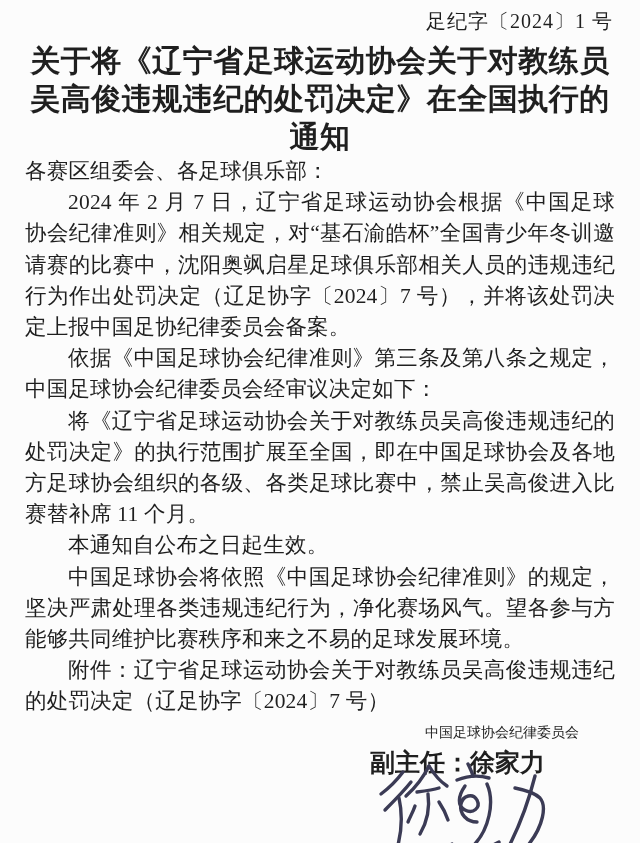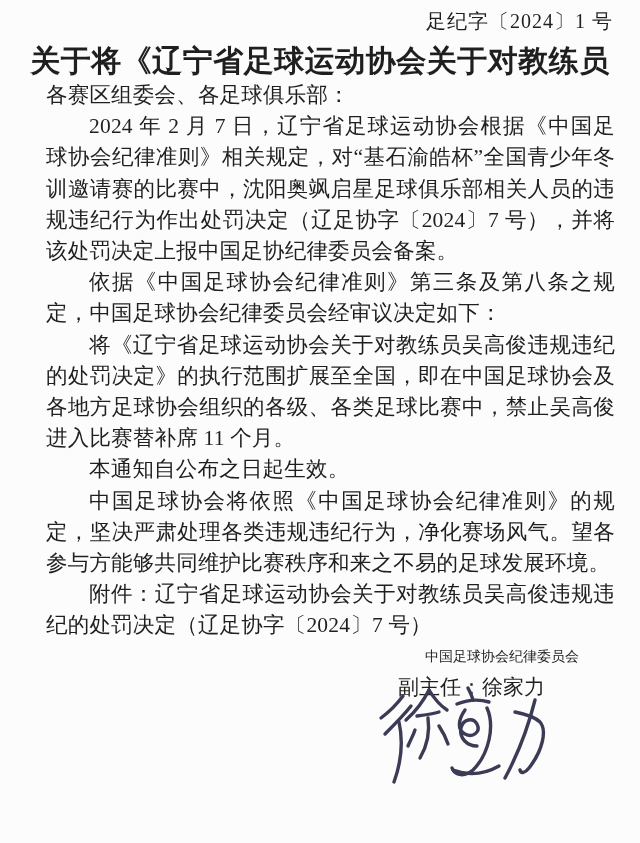--- a/index.html
+++ b/index.html
@@ -33,28 +33,27 @@
     font-weight: bold;
     line-height: 38px;
     letter-spacing: 0.5px;
   }
   .doc-title .title-line { display: block; }
   .doc-body {
     font-size: 21.5px;
     line-height: 31.2px;
     text-align: justify;
     letter-spacing: 0.2px;
-    margin-left: 21px;
   }
   .doc-body p { margin: 0; }
   .salutation { text-indent: 0; }
   .para { text-indent: 2em; }
   .closing { text-align: right; }
   .closing .org   { font-size: 14px; line-height: 30px; padding-right: 36px; }
-  .closing .signer{ font-size: 21px; line-height: 30px; padding-right: 70px; }
+  .closing .signer{ font-size: 25px; line-height: 30px; padding-right: 70px; font-weight: bold; }
   .signature-area {
     position: relative;
     height: 64px;
   }
   .signature-area svg {
     position: absolute;
     top: -16px;
     right: 52px;
     width: 190px;
     height: 100px;
@@ -69,20 +68,21 @@
 </style>
 </head>
 <body>
 
 <div class="page">
 
   <div class="doc-number">足纪字〔2024〕1 号</div>
 
   <h1 class="doc-title">
     <span class="title-line">关于将《辽宁省足球运动协会关于对教练员</span>
+    <span class="title-line">吴高俊违规违纪的处罚决定》在全国执行的通知</span>
   </h1>
 
   <div class="doc-body">
     <p class="salutation">各赛区组委会、各足球俱乐部：</p>
     <p class="para">2024 年 2 月 7 日，辽宁省足球运动协会根据《中国足球协会纪律准则》相关规定，对“基石渝皓杯”全国青少年冬训邀请赛的比赛中，沈阳奥飒启星足球俱乐部相关人员的违规违纪行为作出处罚决定（辽足协字〔2024〕7 号），并将该处罚决定上报中国足协纪律委员会备案。</p>
     <p class="para">依据《中国足球协会纪律准则》第三条及第八条之规定，中国足球协会纪律委员会经审议决定如下：</p>
     <p class="para">将《辽宁省足球运动协会关于对教练员吴高俊违规违纪的处罚决定》的执行范围扩展至全国，即在中国足球协会及各地方足球协会组织的各级、各类足球比赛中，禁止吴高俊进入比赛替补席 11 个月。</p>
     <p class="para">本通知自公布之日起生效。</p>
     <p class="para">中国足球协会将依照《中国足球协会纪律准则》的规定，坚决严肃处理各类违规违纪行为，净化赛场风气。望各参与方能够共同维护比赛秩序和来之不易的足球发展环境。</p>
     <p class="para">附件：辽宁省足球运动协会关于对教练员吴高俊违规违纪的处罚决定（辽足协字〔2024〕7 号）</p>

